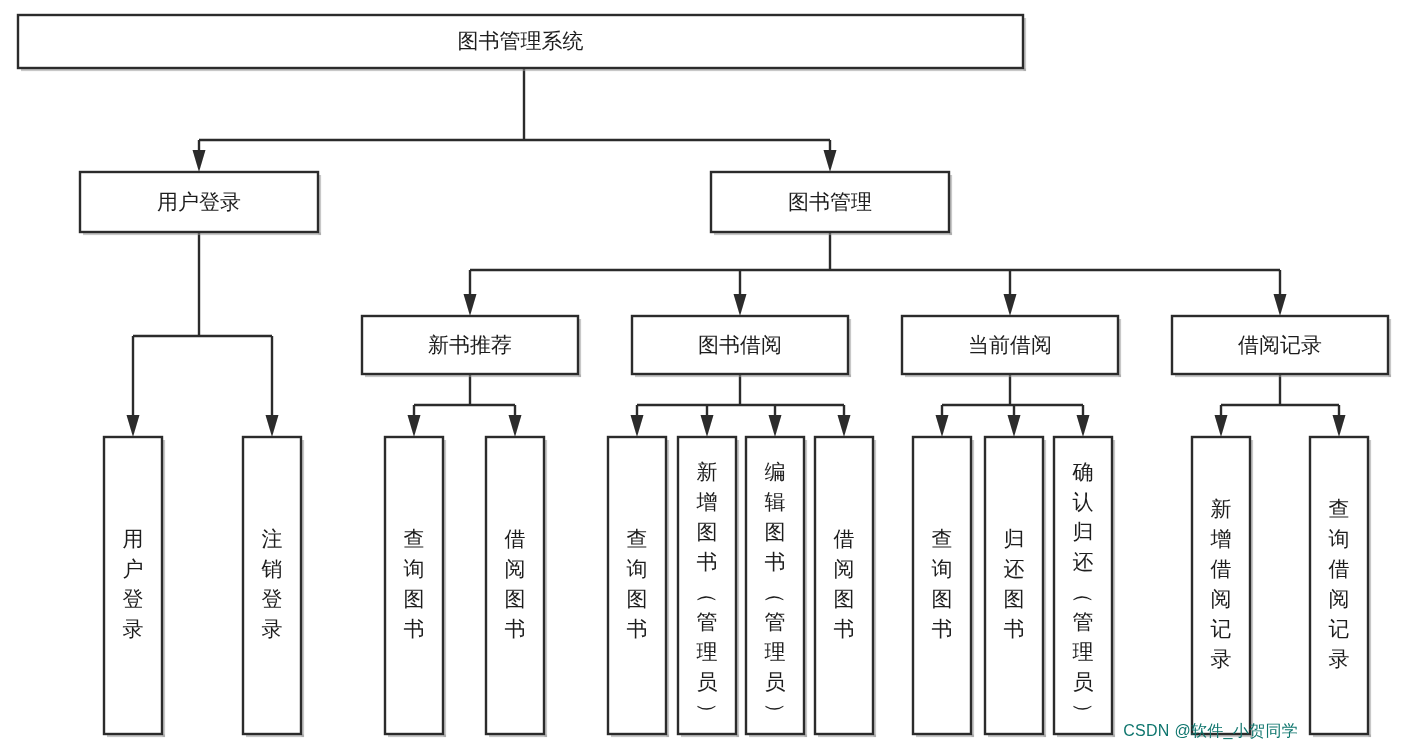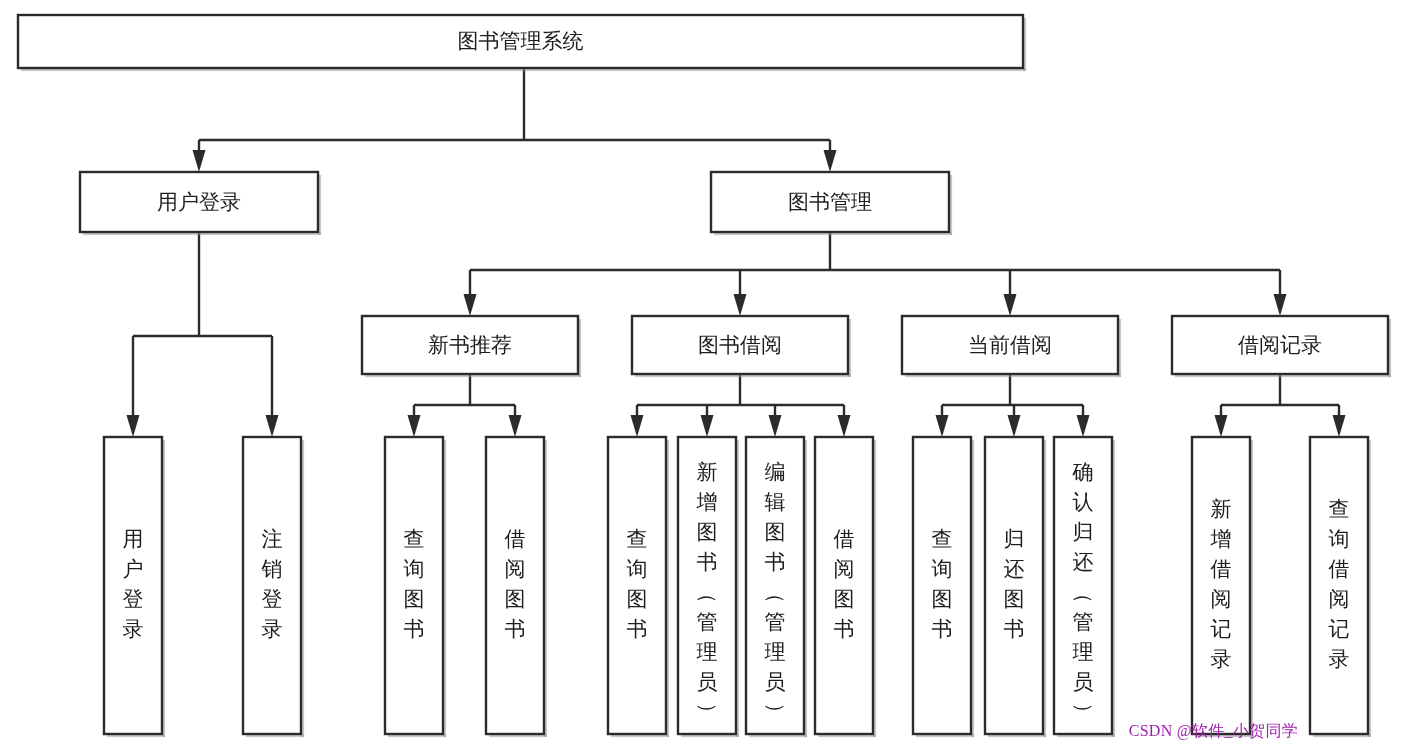--- a/index.html
+++ b/index.html
@@ -57,23 +57,23 @@
   .node-label-vertical {
     fill: #1d1d1d;
     font-family: "Liberation Sans", "DejaVu Sans", sans-serif;
     font-size: 21px;
     text-anchor: middle;
   }
   .watermark {
     position: absolute;
     right: 10px;
     bottom: 5px;
-    color: #a21caf;
+    color: #0f766e;
     font-size: 16px;
-    font-family: Liberation Serif, serif;
+    font-family: Liberation Sans, sans-serif;
     white-space: nowrap;
     letter-spacing: 0.3px;
     user-select: none;
   }
 </style>
 </head>
 <body>
 
 <div id="diagram-root">
   <svg id="flowchart" viewBox="0 0 1405 747">

